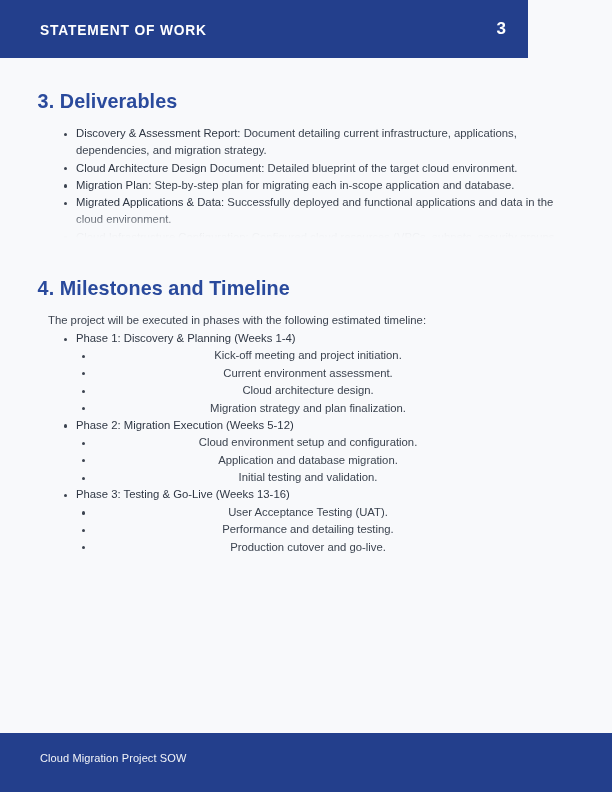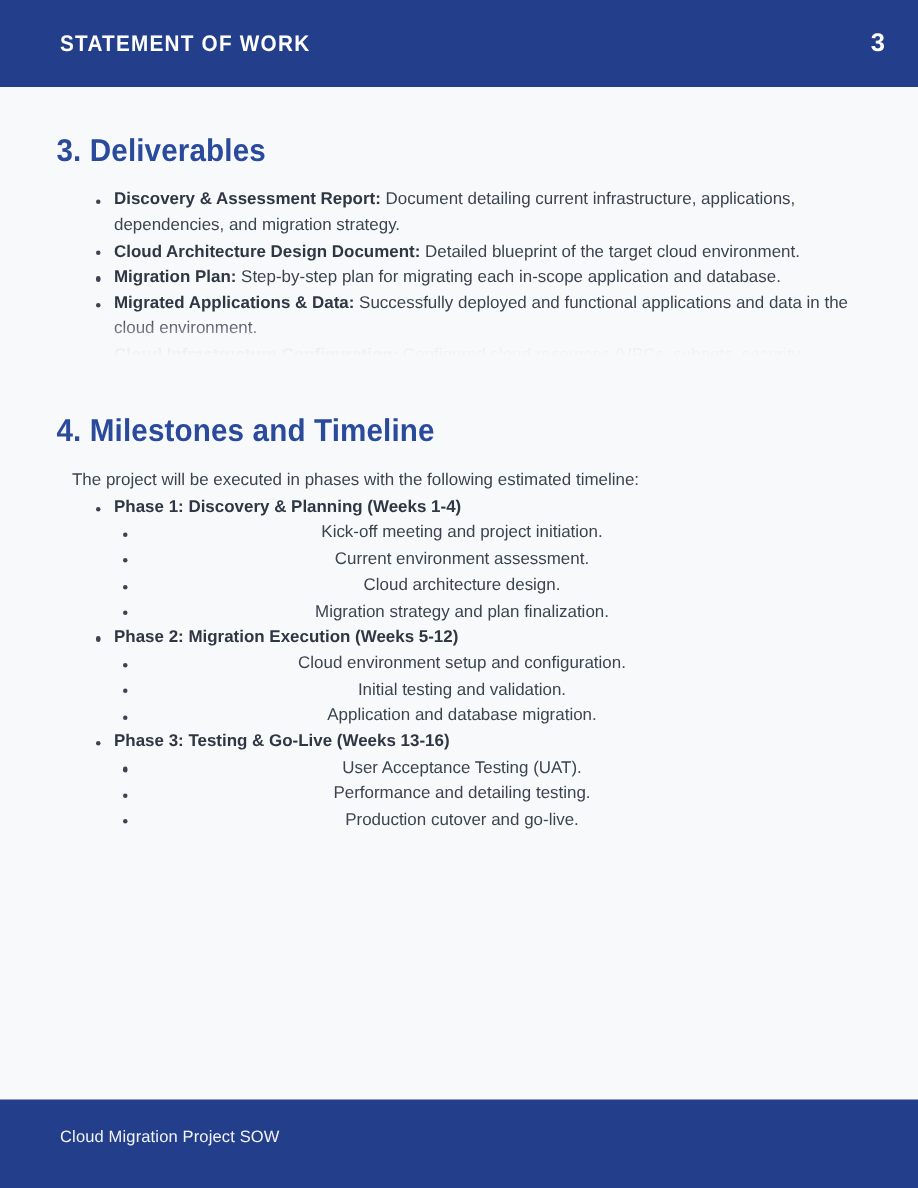--- a/index.html
+++ b/index.html
@@ -19,21 +19,21 @@
     position: absolute;
     inset: 0;
     background: #f8f9fb;
   }
 
   
   .header-bar {
     position: absolute;
     left: 0;
     top: 0;
-    width: 612px;
+    width: 528px;
     height: 58px;
     background: #233f8c;
     box-sizing: border-box;
   }
   .header-title {
     position: absolute;
     left: 40px;
     top: 21px;
     font-family: "Liberation Sans Narrow", "Liberation Sans", sans-serif;
     font-weight: bold;
@@ -140,21 +140,21 @@
     content: "";
     position: absolute;
     left: 64px;
     top: 7.5px;
     width: 3.2px;
     height: 3.2px;
     border-radius: 50%;
     background: #3c4450;
   }
   li.bullet-l1 .term {
-    font-weight: bold;
+    font-weight: normal;
     color: #2f3744;
     text-align: right;
   }
 
   ul.lvl2 {
     list-style: none;
     margin: 0;
     padding: 0;
   }
   ul.lvl2 > li.bullet-l2 {
@@ -233,22 +233,22 @@
               <li class="bullet-l2">Current environment assessment.</li>
               <li class="bullet-l2">Cloud architecture design.</li>
               <li class="bullet-l2">Migration strategy and plan finalization.</li>
             </ul>
           </li>
 
           <li class="bullet-l1">
             <span class="term">Phase 2: Migration Execution (Weeks 5-12)</span>
             <ul class="lvl2">
               <li class="bullet-l2">Cloud environment setup and configuration.</li>
+              <li class="bullet-l2">Application and database migration.</li>
               <li class="bullet-l2">Initial testing and validation.</li>
-              <li class="bullet-l2">Application and database migration.</li>
             </ul>
           </li>
 
           <li class="bullet-l1">
             <span class="term">Phase 3: Testing &amp; Go-Live (Weeks 13-16)</span>
             <ul class="lvl2">
               <li class="bullet-l2">User Acceptance Testing (UAT).</li>
               <li class="bullet-l2">Performance and detailing testing.</li>
               <li class="bullet-l2">Production cutover and go-live.</li>
             </ul>

